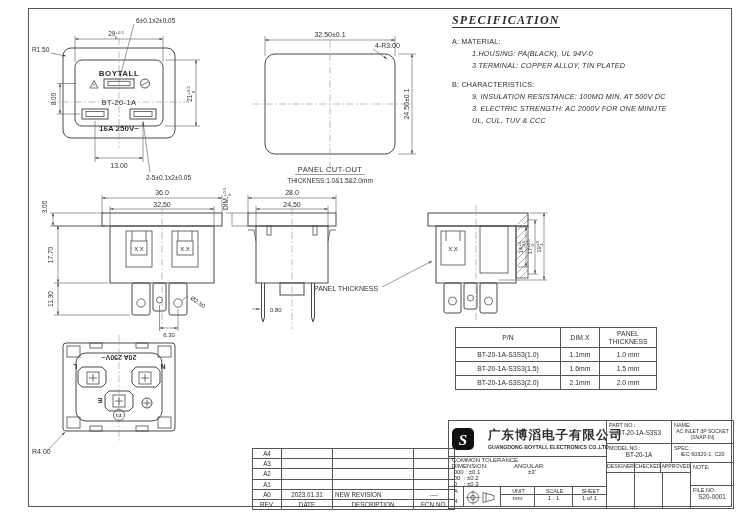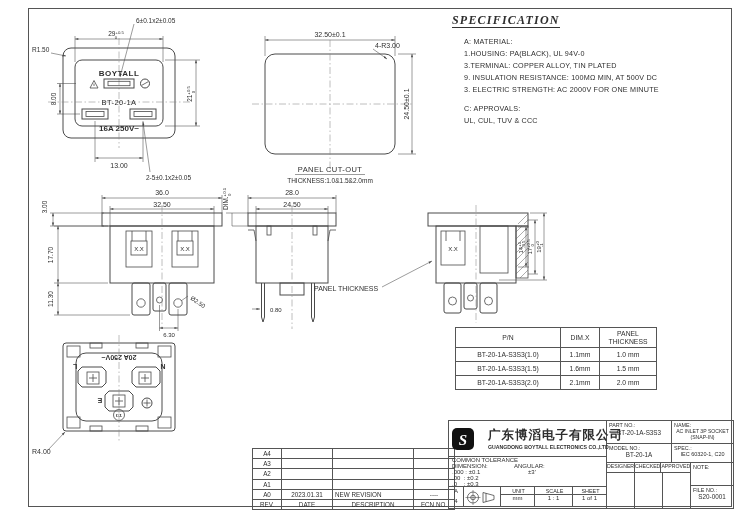--- a/index.html
+++ b/index.html
@@ -13,21 +13,21 @@
   .s8{stroke:#4a4a4a;stroke-width:.8;fill:none;}
   .d{stroke:#4a4a4a;stroke-width:.55;fill:none;}
   .c{stroke:#8a8a8a;stroke-width:.55;fill:none;stroke-dasharray:7 2.5 1.5 2.5;}
   .h{stroke:#5a5a5a;stroke-width:.5;}
   .t7{font-size:7px;} .t75{font-size:7.5px;} .t8{font-size:8px;} .t6{font-size:6px;} .sup,.sub{font-size:4.3px;}
   
   #spec{left:452px;top:14px;width:282px;font-size:7.2px;letter-spacing:.2px;line-height:12px;}
   #spec .title{font-family:"Liberation Serif",serif;font-style:italic;font-weight:bold;
     font-size:12px;letter-spacing:1.2px;border-bottom:1.1px solid #333;display:inline-block;
     padding-bottom:1px;margin-bottom:8px;}
-  .ind0{margin-left:12px;} .ind1{margin-left:12px;} .ind2{margin-left:68px;}
+  .ind0{margin-left:0;} .ind1{margin-left:20px;font-style:italic;} .ind2{margin-left:68px;}
   .gap{margin-top:7px;}
   
   table{border-collapse:collapse;font-size:6.8px;color:#2e2e2e;}
   td,th{border:.9px solid #555;text-align:center;padding:0 2px;font-weight:normal;}
   #pntable{left:455px;top:327px;}
   #pntable td{height:13px;} #pntable .hd{height:19px;line-height:8px;}
   #revtable{left:252px;top:448px;font-size:6.3px;}
   #revtable td{height:9.2px;padding:0 2px;}
   
   #tblock{left:448px;top:420px;width:286px;height:89px;border:1.1px solid #555;
@@ -122,23 +122,23 @@
     <text class="t75" x="90" y="162" text-anchor="middle" style="letter-spacing:.4px">PANEL CUT-OUT</text>
     <path class="d" d="M55,164.5 H125"></path>
     <text x="90" y="173" text-anchor="middle">THICKNESS:1.0&amp;1.5&amp;2.0mm</text>
   </svg>
 
   <div id="spec" class="abs">
     <div class="title">SPECIFICATION</div>
     <div class="ind0">A: MATERIAL:</div>
     <div class="ind1">1.HOUSING: PA(BLACK), UL 94V-0</div>
     <div class="ind1">3.TERMINAL: COPPER ALLOY, TIN PLATED</div>
+    <div class="ind0 gap">B: CHARACTERISTICS:</div>
     <div class="ind1">9. INSULATION RESISTANCE: 100MΩ MIN, AT 500V DC</div>
     <div class="ind1">3. ELECTRIC STRENGTH: AC 2000V FOR ONE MINUTE</div>
-    <div class="ind0 gap">C: APPROVALS:</div>
     <div class="ind1">UL, CUL, TUV &amp; CCC</div>
   </div>
 
   <svg class="abs" style="left:30px;top:183px" width="520" height="156" viewBox="0 0 520 156">
     <defs>
       <marker id="a3" markerWidth="8" markerHeight="8" refX="6.5" refY="3" orient="auto">
         <path d="M0,1 L6.5,3 L0,5 Z" fill="#4a4a4a"></path>
         </marker>
       <marker id="a3s" markerWidth="8" markerHeight="8" refX="0.5" refY="3" orient="auto">
         <path d="M6.5,1 L0.5,3 L6.5,5 Z" fill="#4a4a4a"></path>

